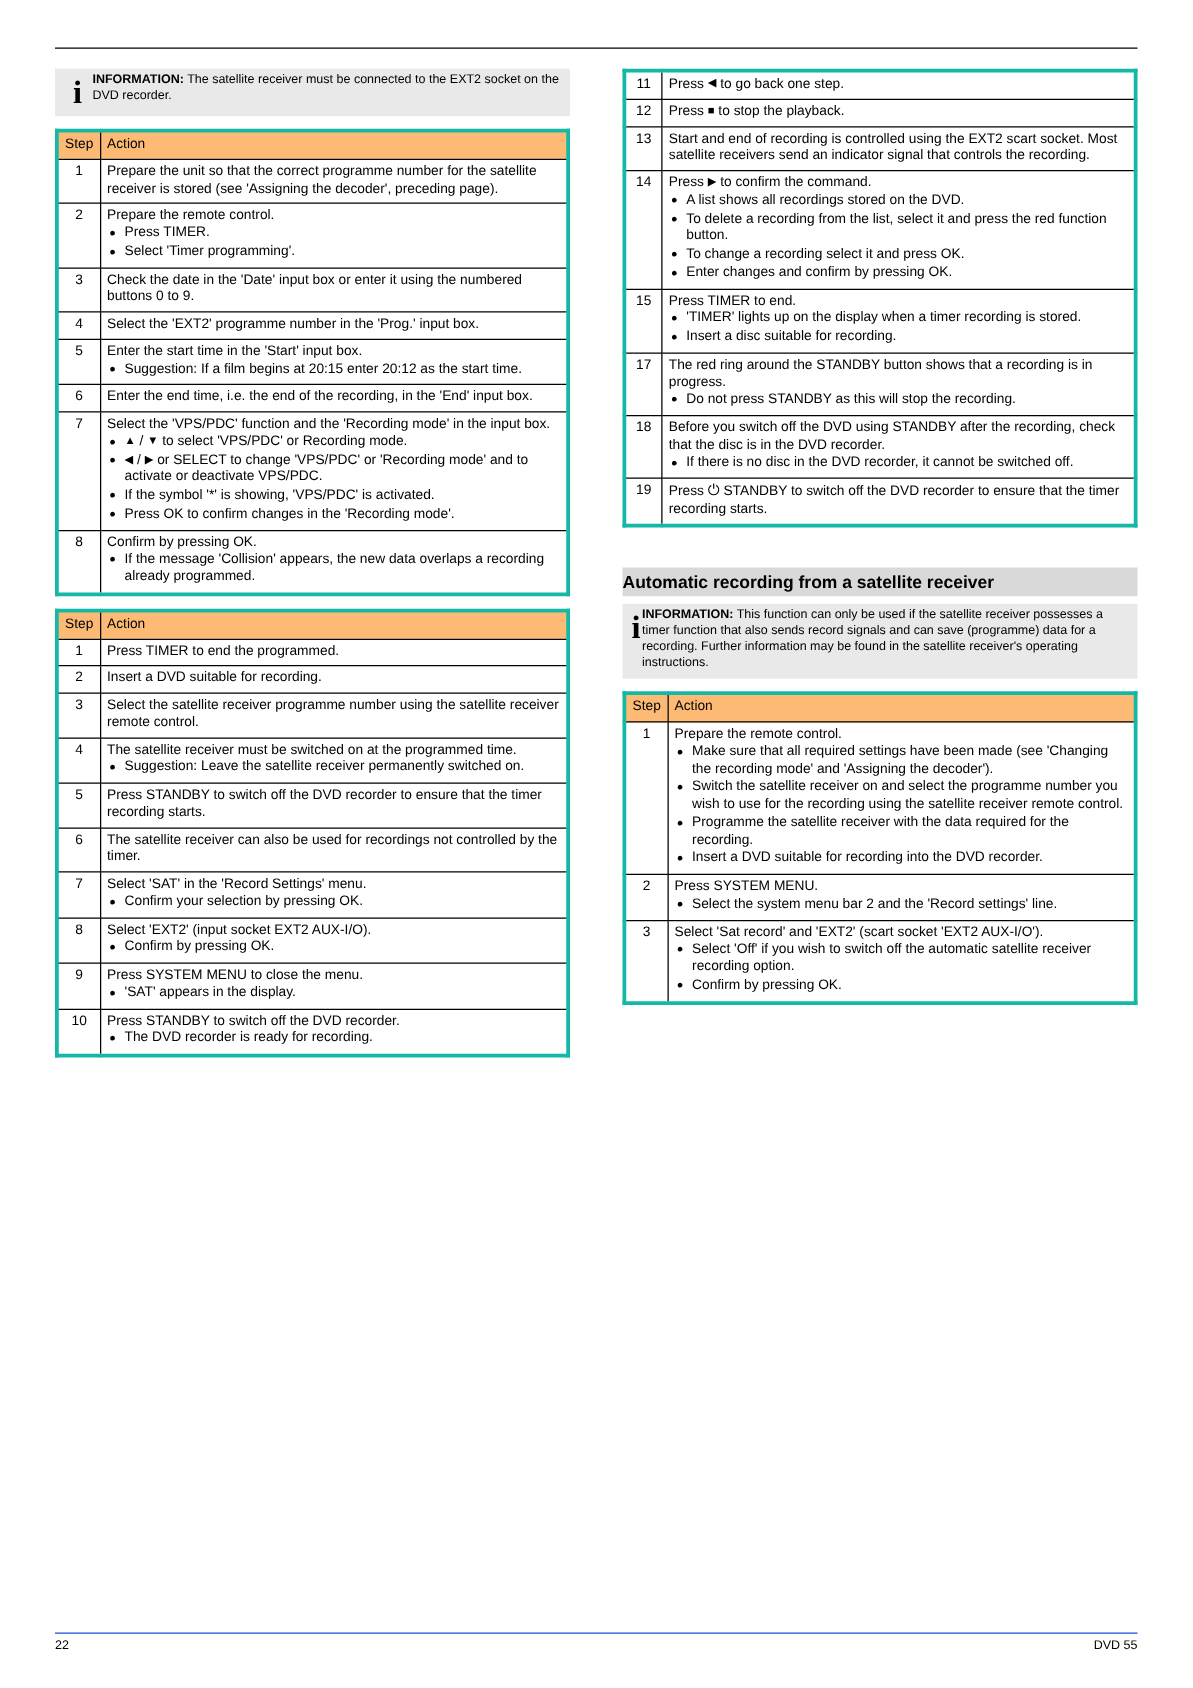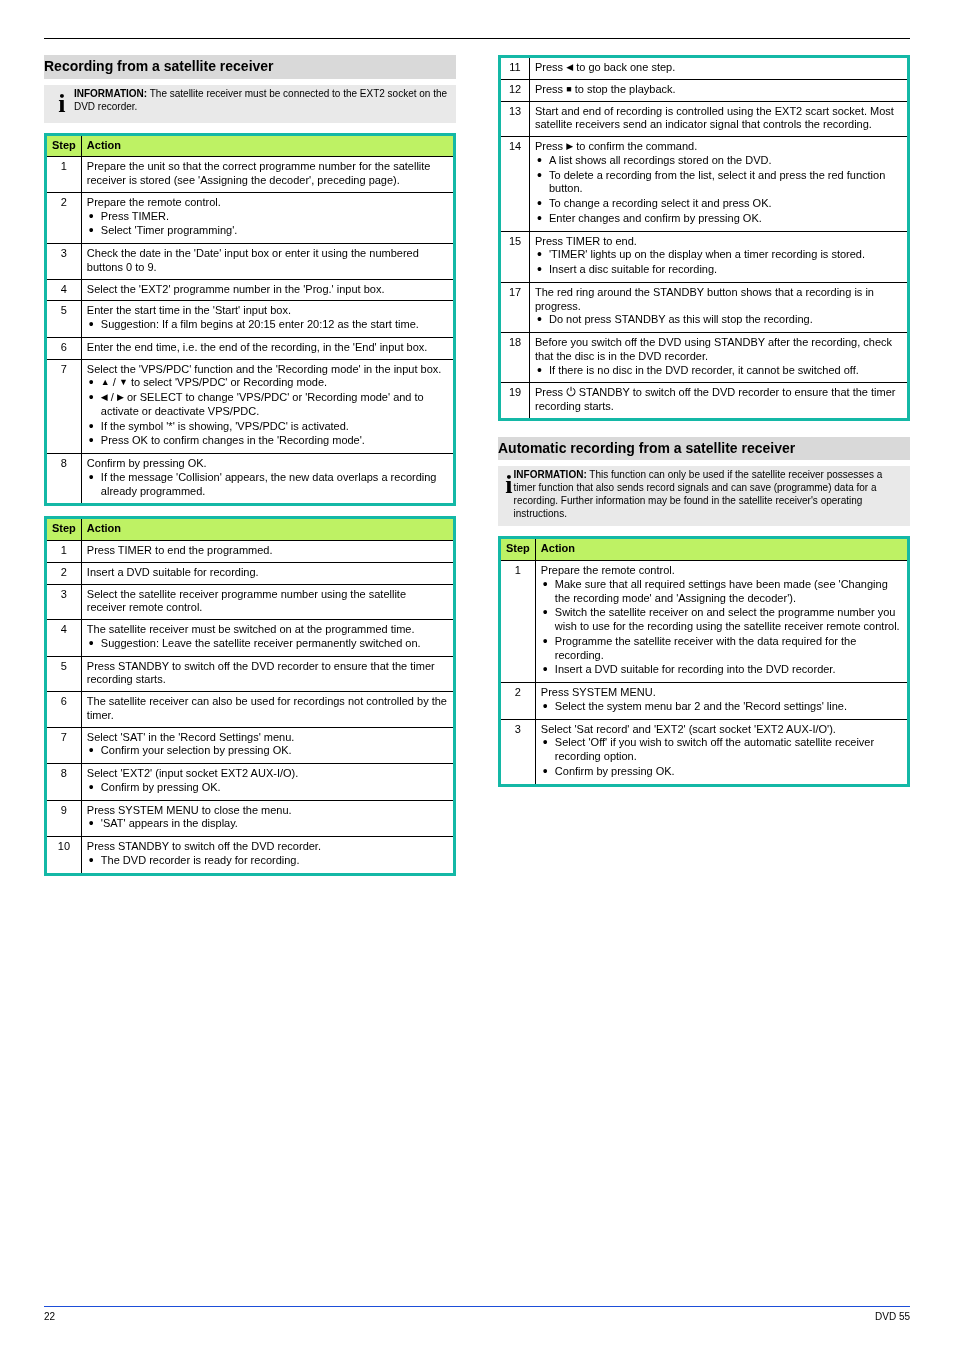--- a/index.html
+++ b/index.html
@@ -8,21 +8,21 @@
   .top-rule { border-top: 1px solid #000; margin-bottom: 16px; }
   .cols { display: flex; gap: 42px; }
   .col { flex: 1; }
   .sec-title { background: #d9d9d9; font-size: 14px; font-weight: bold; padding: 3px 6px 3px 0; margin-bottom: 6px; line-height: 1.25; }
   .note { display: flex; align-items: flex-start; background: #e9e9e9; padding: 2px 6px 6px 6px; margin-bottom: 10px; }
   .note .ico { font-family: Georgia, 'Times New Roman', serif; font-weight: bold; font-size: 26px; width: 28px; text-align: center; line-height: 1; padding-top: 4px; }
   .note .txt { font-size: 10px; line-height: 1.3; }
   .infoword { font-weight: bold; }
   table.steps { width: 100%; border-collapse: collapse; border: 3px solid #14b8a6; margin-bottom: 10px; }
   table.steps th, table.steps td { border: 1px solid #000; padding: 3px 5px 4px 5px; vertical-align: top; font-size: 11px; line-height: 1.25; text-align: left; }
-  table.steps th { background: #bef264; font-weight: bold; }
+  table.steps th { background: #fdba74; font-weight: normal; }
   table.steps td.st { width: 30px; text-align: center; font-size: 11px; }
   ul.b { list-style: none; padding-left: 0; }
   ul.b li { position: relative; padding-left: 14px; margin: 0 0 1px 0; }
   ul.b li::before { content: "•"; position: absolute; left: 2px; top: -2px; font-size: 14px; }
   .footer { position: absolute; left: 44px; right: 44px; bottom: 28px; border-top: 1px solid #1d4ed8; padding-top: 4px; display: flex; justify-content: space-between; font-size: 10px; }
   .tri-l::before { content:"◀"; display:inline-block; font-size:9px; vertical-align:1px; }
   .tri-r::before { content:"▶"; display:inline-block; font-size:9px; vertical-align:1px; }
   .tri-u::before { content:"▲"; display:inline-block; font-size:9px; vertical-align:1px; }
   .tri-d::before { content:"▼"; display:inline-block; font-size:9px; vertical-align:1px; }
   .sq::before { content:"■"; display:inline-block; font-size:9px; vertical-align:1px; }
@@ -30,21 +30,20 @@
   .sym { font-family: 'Segoe UI Symbol','Apple Symbols',Arial,sans-serif; }
 </style>
 </head>
 <body>
 <div class="page">
   <div class="top-rule"></div>
   <div class="cols">
 
     <div class="col">
 
-      <div class="sec-title">Recording from a satellite receiver</div>
 
       <div class="note">
         <div class="ico">i</div>
         <div class="txt"><span class="infoword">INFORMATION:</span> <span>The satellite receiver must be connected to the EXT2 socket on the DVD recorder.</span></div>
       </div>
 
       <table class="steps">
         <tbody>
             <tr>
               <th class="st">Step</th>
@@ -243,21 +242,21 @@
             </tr>
         <tr>
               <td class="st">19</td>
               <td>
           <span>Press </span><span class="pwr">⏻</span><span> STANDBY to switch off the DVD recorder to ensure that the timer recording starts.</span>
         </td>
             </tr>
       </tbody>
         </table>
 
-      <div class="sec-title" style="margin-top:16px">Automatic recording from a satellite receiver</div>
+      <div class="sec-title" style="margin-top:32px">Automatic recording from a satellite receiver</div>
 
       <div class="note">
         <div class="ico">i</div>
         <div class="txt"><span class="infoword">INFORMATION:</span> <span>This function can only be used if the satellite receiver possesses a timer function that also sends record signals and can save (programme) data for a recording. Further information may be found in the satellite receiver's operating instructions.</span></div>
       </div>
 
       <table class="steps">
         <tbody>
             <tr>
               <th class="st">Step</th>

